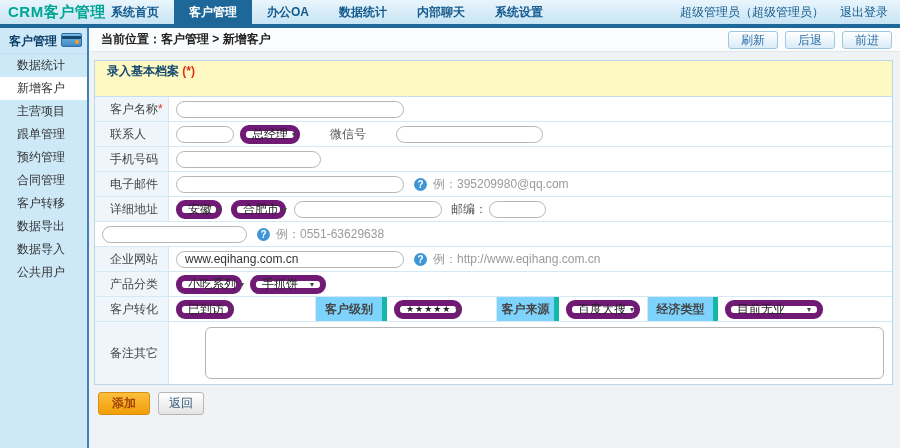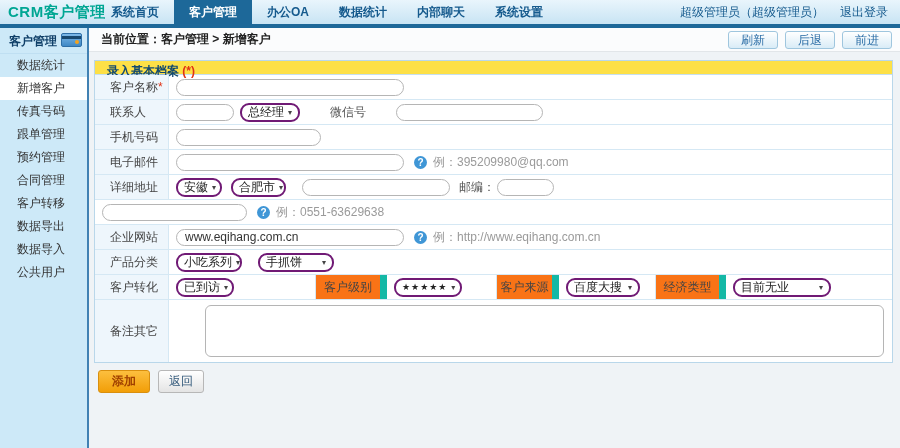--- a/index.html
+++ b/index.html
@@ -35,50 +35,50 @@
   .breadcrumb { height:24px; background:#fbfcfd; border-bottom:1px solid #e2e6e9; display:flex; align-items:center; padding:0 8px; }
   .bc-label { font-weight:bold; color:#222; padding-left:4px; white-space:nowrap; }
   .bc-btns { margin-left:auto; display:flex; gap:7px; }
   .bc-btn { background:linear-gradient(#ffffff,#d9ecf7); border:1px solid #9fc6de; border-radius:3px; color:#2a6ca5;
     padding:0 12px; height:18px; line-height:16px; font-size:12px; font-family:Liberation Sans, sans-serif; cursor:pointer; }
 
   .content { flex:1; padding:8px 7px 0 5px; }
 
   
   .form { background:#fff; border:1px solid #b9d7ea; }
-  .fheader { height:14px; line-height:21px; background:#fde047; padding-left:12px; font-weight:bold; color:#12496f; border-bottom:1px solid #c6dff0; }
+  .fheader { height:36px; line-height:21px; background:#fef9c3; padding-left:12px; font-weight:bold; color:#12496f; border-bottom:1px solid #c6dff0; }
   .req { color:#e03214; }
   .frow { display:flex; align-items:stretch; border-bottom:1px solid #d5e8f4; min-height:25px; }
   .frow:last-of-type { border-bottom:none;gap:29px; }
   .flabel { width:74px; flex:none; display:flex; align-items:center; padding-left:15px; background:#eef6fc;
     border-right:1px solid #d5e8f4; color:#444; white-space:nowrap; }
-  .flabel2 { flex:none; display:flex; align-items:center; justify-content:center; background:#f97316;
-    border-left:1px solid #d5e8f4; border-right:7px solid #14b8a6; color:#444; white-space:nowrap; }
+  .flabel2 { flex:none; display:flex; align-items:center; justify-content:center; background:#7dd3fc;
+    border-left:1px solid #d5e8f4; border-right:5px solid #14b8a6; color:#444; white-space:nowrap;font-weight:bold; }
   .ffield { flex:1; display:flex; align-items:center; padding-left:7px; min-width:0; }
   .fcell { flex:none; display:flex; align-items:center; padding-left:7px; }
 
   .txt { border:1px solid #b5b5b5; border-radius:9px; height:17px; padding:0 8px; font-size:12px; font-family:inherit; color:#333; outline:none; background:#fff; }
   .ta { border:1px solid #b5b5b5; border-radius:6px; font-size:12px; font-family:inherit; color:#333; outline:none; resize:none; flex:1; margin:5px 8px 5px 0; }
 
-  .sel { border:2px solid #701a75; border-radius:9px; height:19px; background:#fff; display:inline-flex; align-items:center;
+  .sel { border:6px solid #701a75; border-radius:9px; height:19px; background:#fff; display:inline-flex; align-items:center;
     justify-content:space-between; padding:0 6px; cursor:pointer; color:#222; white-space:nowrap; }
   .sel .arr { font-size:8px; color:#444; margin-left:4px; }
   .sel.stars { font-size:9px; letter-spacing:1px; }
 
   .help-icon { width:13px; height:13px; flex:none; border-radius:50%; background:#3f96d6; color:#fff; font-size:10px; font-weight:bold;
     display:inline-flex; align-items:center; justify-content:center; margin-left:10px; }
   .hint { color:#9a9a9a; margin-left:6px; white-space:nowrap; }
   .inline-label { color:#555; white-space:nowrap; }
 
   
   .w46{width:46px} .w55{width:55px} .w57{width:57px} .w58{width:58px} .w60{width:60px} .w66{width:66px}
   .w68{width:68px} .w74w{width:74px} .w76{width:76px} .w98{width:98px} .w145{width:145px} .w147{width:147px}
   .w148{width:148px} .w228{width:228px}
-  .ml6{margin-left:6px} .ml8{margin-left:16px} .ml9{margin-left:9px} .ml2{margin-left:2px} .ml30{margin-left:30px}
-  .cw146{width:146px} .cw109{width:109px} .cw112{width:96px} .cwflex{flex:1}
+  .ml6{margin-left:6px} .ml8{margin-left:8px} .ml9{margin-left:9px} .ml2{margin-left:2px} .ml30{margin-left:30px}
+  .cw146{width:146px} .cw109{width:109px} .cw112{width:88px} .cwflex{flex:1}
   .lw72{width:72px} .lw63{width:63px} .lw71{width:71px}
   .h30{height:30px} .h52{height:52px}
 
   
   .actions { display:flex; gap:8px; padding:7px 0 0 4px; }
   .btn-add { background:linear-gradient(#fcbf3f,#f29e07); border:1px solid #d98f0e; border-radius:3px; color:#a04000;
     font-weight:bold; padding:2px 13px; font-size:12px; font-family:inherit; cursor:pointer; }
   .btn-back { background:linear-gradient(#ffffff,#e4e4e4); border:1px solid #b7b7b7; border-radius:3px; color:#33597a;
     padding:2px 10px; font-size:12px; font-family:inherit; cursor:pointer; }
 </style>
@@ -106,21 +106,21 @@
 
   <div class="body">
 
     <div class="sidebar">
       <div class="sb-title">
         <span>客户管理</span>
         <span class="card-icon"></span>
       </div>
       <div class="sb-item">数据统计</div>
       <div class="sb-item active">新增客户</div>
-      <div class="sb-item">传真号码</div>
+      <div class="sb-item">主营项目</div>
       <div class="sb-item">跟单管理</div>
       <div class="sb-item">预约管理</div>
       <div class="sb-item">合同管理</div>
       <div class="sb-item">客户转移</div>
       <div class="sb-item">数据导出</div>
       <div class="sb-item">数据导入</div>
       <div class="sb-item">公共用户</div>
     </div>
 
     <div class="main">

